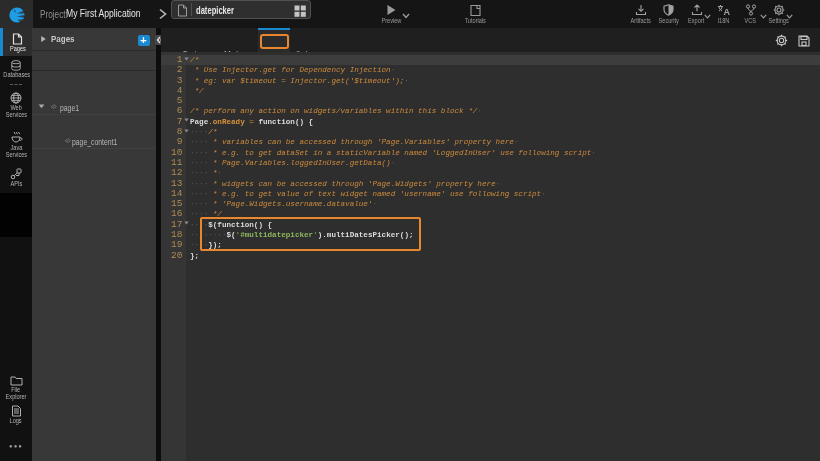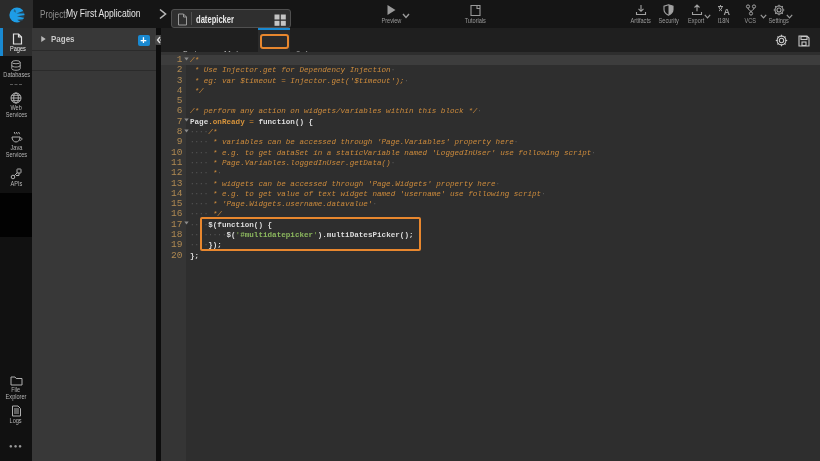--- a/index.html
+++ b/index.html
@@ -8,21 +8,21 @@
 #stage { position:relative; width:820px; height:461px; }
 .rc { display:inline-block; transform:scaleX(0.74); transform-origin:0 0; white-space:nowrap; }
 .rcc { display:inline-block; transform:scaleX(0.8); transform-origin:50% 0; white-space:nowrap; }
 
 
 #topbar { left:0; top:0; width:820px; height:28px; background:#151515; }
 #logobox { left:0; top:0; width:33px; height:28px; background:#2b2b2b; }
 #projlbl { left:40px; top:8.5px; font-size:10px; color:#8f8f8f; }
 #projname { left:66px; top:8px; font-size:10px; color:#e6e6e6; }
 #crumb { left:158px; top:8px; }
-#pagesel { left:171px; top:9px; width:120px; height:19px; background:#2f2f2f; border:1px solid #505050; border-radius:3px; }
+#pagesel { left:171px; top:0; width:140px; height:19px; background:#2f2f2f; border:1px solid #505050; border-radius:3px; }
 #pagesel .ficon { position:absolute; left:5px; top:3px; }
 #pagesel .vdiv { position:absolute; left:19px; top:2px; width:1px; height:13px; background:#505050; }
 #pagesel .nm { position:absolute; left:24px; top:3.5px; font-size:10px; font-weight:bold; color:#e8e8e8; }
 #pagesel .grid { position:absolute; right:4px; top:3.5px; }
 .toolitem { position:absolute; text-align:center; color:#9a9a9a; font-size:7px; }
 .toolitem .lbl { margin-top:1px; }
 #mp { left:840px; top:6px; width:17px; height:17px; border-radius:50%; background:#67ad5b; color:#fff; font-size:7.5px; font-weight:bold; text-align:center; line-height:17px;margin-top:18px; }
 
 
 #sidebar { left:0; top:28px; width:32px; height:433px; background:#111111; }
@@ -259,20 +259,31 @@
   <div id="panel" class="abs">
     <div id="hd-pages">
       <svg class="abs" style="left:8px;top:6.5px;" width="7" height="8" viewBox="0 0 7 9">
           <path d="M1 1 L6 4.5 L1 8 Z" fill="#b8b8b8"></path>
         </svg>
       <div class="cap"><span class="rc" style="transform:scaleX(0.84);">Pages</span></div>
       <div id="plus">+</div>
     </div>
     <div class="prow-border" style="top:21.5px;"></div>
     <div class="prow-border" style="top:42px;"></div>
+    <div class="trow" style="top:70px;">
+      <svg class="caret" style="left:6px;position:absolute;" width="7" height="5" viewBox="0 0 8 6">
+          <path d="M0.5 0.5 L4 5 L7.5 0.5 Z" fill="#a8a8a8"></path>
+        </svg>
+      <span class="tag" style="left:18.5px;">&lt;/&gt;</span>
+      <span class="tname" style="left:28px;"><span class="rc">page1</span></span>
+    </div>
+    <div class="trow" style="top:104px;">
+      <span class="tag" style="left:32.5px;">&lt;/&gt;</span>
+      <span class="tname" style="left:40px;"><span class="rc">page_content1</span></span>
+    </div>
   </div>
 
   <div id="divider" class="abs"></div>
   <div id="collapse" class="abs">
       <svg width="10.5" height="10" viewBox="0 0 10.5 10" style="display:block;">
         <path d="M5 2 L2.5 5 L5 8 M8.5 2 L6 5 L8.5 8" stroke="#e0e0e0" stroke-width="1.3" fill="none"></path>
       </svg>
     </div>
 
   <div id="editor" class="abs">

